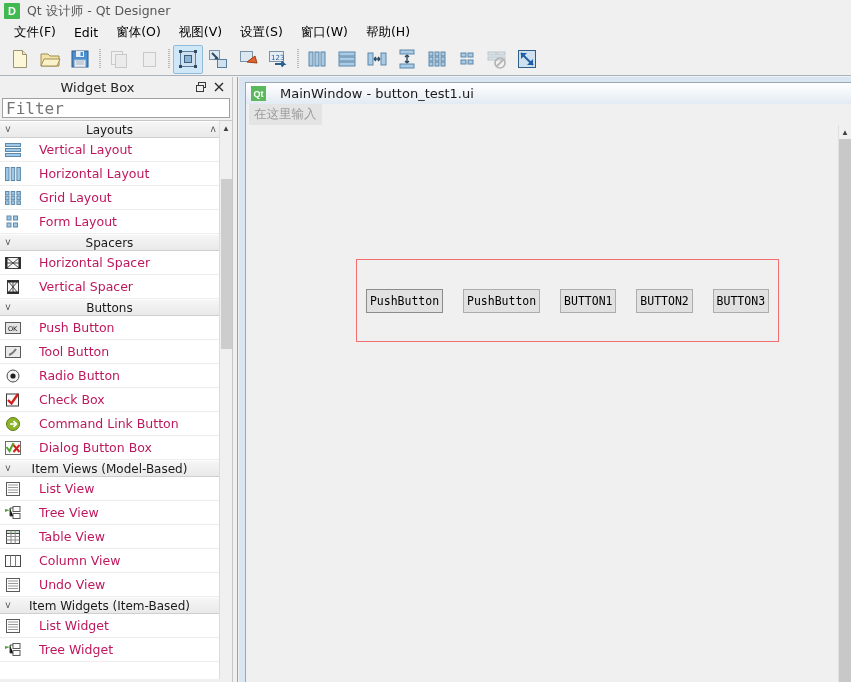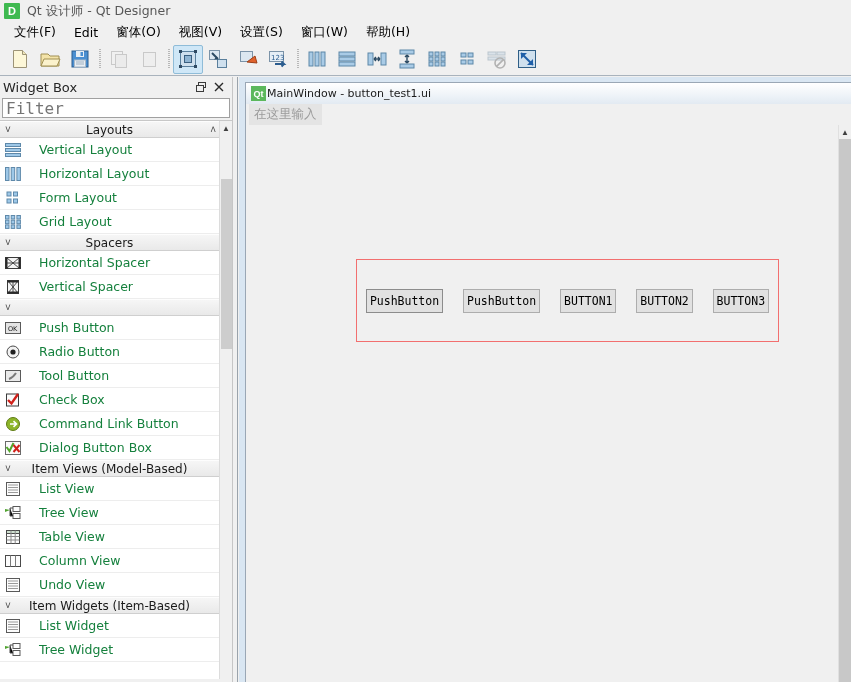--- a/index.html
+++ b/index.html
@@ -98,20 +98,21 @@
     height: 20px;
     display: flex; align-items: center;
     padding: 0 4px 0 3px;
     background: #f0f0f0;
   }
   #wb-title {
     flex: 1;
     font-size: 13px;
     color: #262626;
     font-family: "DejaVu Sans", sans-serif;
+    text-align: center;
   }
   .wb-hbtn {
     width: 18px; height: 16px;
     display: flex; align-items: center; justify-content: center;
     color: #333;
     font-size: 12px;
   }
   #wb-filter-wrap { padding: 1px 2px 2px 2px; }
   #wb-filter {
     width: 100%; height: 20px;
@@ -166,21 +167,21 @@
     background: #fff;
   }
   .wb-ico {
     width: 22px; height: 20px;
     flex: 0 0 auto;
     display: flex; align-items: center; justify-content: center;
     margin-right: 15px;
   }
   .wb-label {
     font-size: 12.5px;
-    color: #15803d;
+    color: #be185d;
     font-family: "DejaVu Sans", sans-serif;
     white-space: nowrap;
   }
   
   #wb-scroll {
     position: absolute; right: 0; top: 0; width: 13px; height: 559px;
     background: #f0f0f0;
     border-left: 1px solid #dcdcdc;
   }
   #wb-scroll-up {
@@ -229,22 +230,22 @@
   #mdi-icon {
     width: 15px; height: 15px;
     background: #5cb85c;
     color: #fff;
     font-size: 9px; font-weight: bold;
     display: flex; align-items: center; justify-content: center;
     font-family: "Liberation Sans", sans-serif;
     flex: 0 0 auto;
   }
   #mdi-title {
-    margin-left: 1px;
-    font-size: 11px;
+    margin-left: 14px;
+    font-size: 13px;
     color: #1a1a1a;
     font-family: "DejaVu Sans", sans-serif;
     white-space: nowrap;
   }
   #form-root {
     flex: 1;
     position: relative;
     background: #f0f0f0;
     overflow: hidden;
   }
@@ -553,47 +554,47 @@
                   <rect x="12.9" y="1.5" width="3.5" height="13"></rect>
             </g>
               </svg>
           </span>
           <span class="wb-label">Horizontal Layout</span>
         </div>
         <div class="wb-item">
           <span class="wb-ico">
             <svg width="18" height="16" viewBox="0 0 18 16">
                 <g fill="#9ec8e8" stroke="#5f89aa">
-              <rect x="3" y="2" width="4" height="4"></rect>
-                  <rect x="9.5" y="2" width="4" height="4"></rect>
-              <rect x="3" y="9" width="4" height="4"></rect>
-                  <rect x="9.5" y="9" width="4" height="4"></rect>
-            </g>
-              </svg>
-          </span>
-          <span class="wb-label">Form Layout</span>
-        </div>
-        <div class="wb-item">
-          <span class="wb-ico">
-            <svg width="18" height="16" viewBox="0 0 18 16">
-                <g fill="#9ec8e8" stroke="#5f89aa">
               <rect x="1.5" y="1.5" width="3.5" height="3.5"></rect>
                   <rect x="7.2" y="1.5" width="3.5" height="3.5"></rect>
                   <rect x="12.9" y="1.5" width="3.5" height="3.5"></rect>
               <rect x="1.5" y="6.2" width="3.5" height="3.5"></rect>
                   <rect x="7.2" y="6.2" width="3.5" height="3.5"></rect>
                   <rect x="12.9" y="6.2" width="3.5" height="3.5"></rect>
               <rect x="1.5" y="10.9" width="3.5" height="3.5"></rect>
                   <rect x="7.2" y="10.9" width="3.5" height="3.5"></rect>
                   <rect x="12.9" y="10.9" width="3.5" height="3.5"></rect>
             </g>
               </svg>
           </span>
           <span class="wb-label">Grid Layout</span>
         </div>
+        <div class="wb-item">
+          <span class="wb-ico">
+            <svg width="18" height="16" viewBox="0 0 18 16">
+                <g fill="#9ec8e8" stroke="#5f89aa">
+              <rect x="3" y="2" width="4" height="4"></rect>
+                  <rect x="9.5" y="2" width="4" height="4"></rect>
+              <rect x="3" y="9" width="4" height="4"></rect>
+                  <rect x="9.5" y="9" width="4" height="4"></rect>
+            </g>
+              </svg>
+          </span>
+          <span class="wb-label">Form Layout</span>
+        </div>
 
         <div class="wb-group">
           <span class="chev">˅</span>
           <span class="gname">Spacers</span>
         </div>
         <div class="wb-item">
           <span class="wb-ico">
             <svg width="18" height="16" viewBox="0 0 18 16">
               <rect x="1.5" y="2.5" width="15" height="11" fill="#f5f5f5" stroke="#3a3a3a"></rect>
               <path d="M3 3l12 10M15 3L3 13M3 8h12" stroke="#3a3a3a" stroke-width="0.9"></path>
@@ -610,47 +611,48 @@
               <path d="M4 2l10 12M14 2L4 14M9 2v12" stroke="#3a3a3a" stroke-width="0.9"></path>
               <rect x="3.5" y="1.5" width="11" height="2" fill="#2a2a2a"></rect>
               <rect x="3.5" y="12.5" width="11" height="2" fill="#2a2a2a"></rect>
             </svg>
           </span>
           <span class="wb-label">Vertical Spacer</span>
         </div>
 
         <div class="wb-group">
           <span class="chev">˅</span>
+          <span class="gname">Buttons</span>
         </div>
         <div class="wb-item">
           <span class="wb-ico">
             <svg width="18" height="16" viewBox="0 0 18 16">
               <rect x="1.5" y="2.5" width="15" height="11" fill="#e4e4e4" stroke="#5a5a5a"></rect>
               <text x="4" y="10.5" font-size="6.5" fill="#202020" font-family="DejaVu Sans, sans-serif">OK</text>
             </svg>
           </span>
           <span class="wb-label">Push Button</span>
         </div>
         <div class="wb-item">
           <span class="wb-ico">
             <svg width="18" height="16" viewBox="0 0 18 16">
+              <rect x="1.5" y="2.5" width="15" height="11" fill="#eaeaea" stroke="#5a5a5a"></rect>
+              <path d="M5 11c3-1 5-3 7-6" stroke="#7a7a7a" stroke-width="2" fill="none"></path>
+            </svg>
+          </span>
+          <span class="wb-label">Tool Button</span>
+        </div>
+        <div class="wb-item">
+          <span class="wb-ico">
+            <svg width="18" height="16" viewBox="0 0 18 16">
               <circle cx="9" cy="8" r="6" fill="#f2f2f2" stroke="#4a4a4a"></circle>
               <circle cx="9" cy="8" r="2.6" fill="#1f1f1f"></circle>
             </svg>
           </span>
           <span class="wb-label">Radio Button</span>
-        </div>
-        <div class="wb-item">
-          <span class="wb-ico">
-            <svg width="18" height="16" viewBox="0 0 18 16">
-              <rect x="1.5" y="2.5" width="15" height="11" fill="#eaeaea" stroke="#5a5a5a"></rect>
-              <path d="M5 11c3-1 5-3 7-6" stroke="#7a7a7a" stroke-width="2" fill="none"></path>
-            </svg>
-          </span>
-          <span class="wb-label">Tool Button</span>
         </div>
         <div class="wb-item">
           <span class="wb-ico">
             <svg width="18" height="16" viewBox="0 0 18 16">
               <rect x="2.5" y="2" width="12" height="12" fill="#fbfbfb" stroke="#3a3a3a"></rect>
               <path d="M4 8l3.5 3.5L14 2" stroke="#d0201a" stroke-width="2.4" fill="none"></path>
             </svg>
           </span>
           <span class="wb-label">Check Box</span>
         </div>

